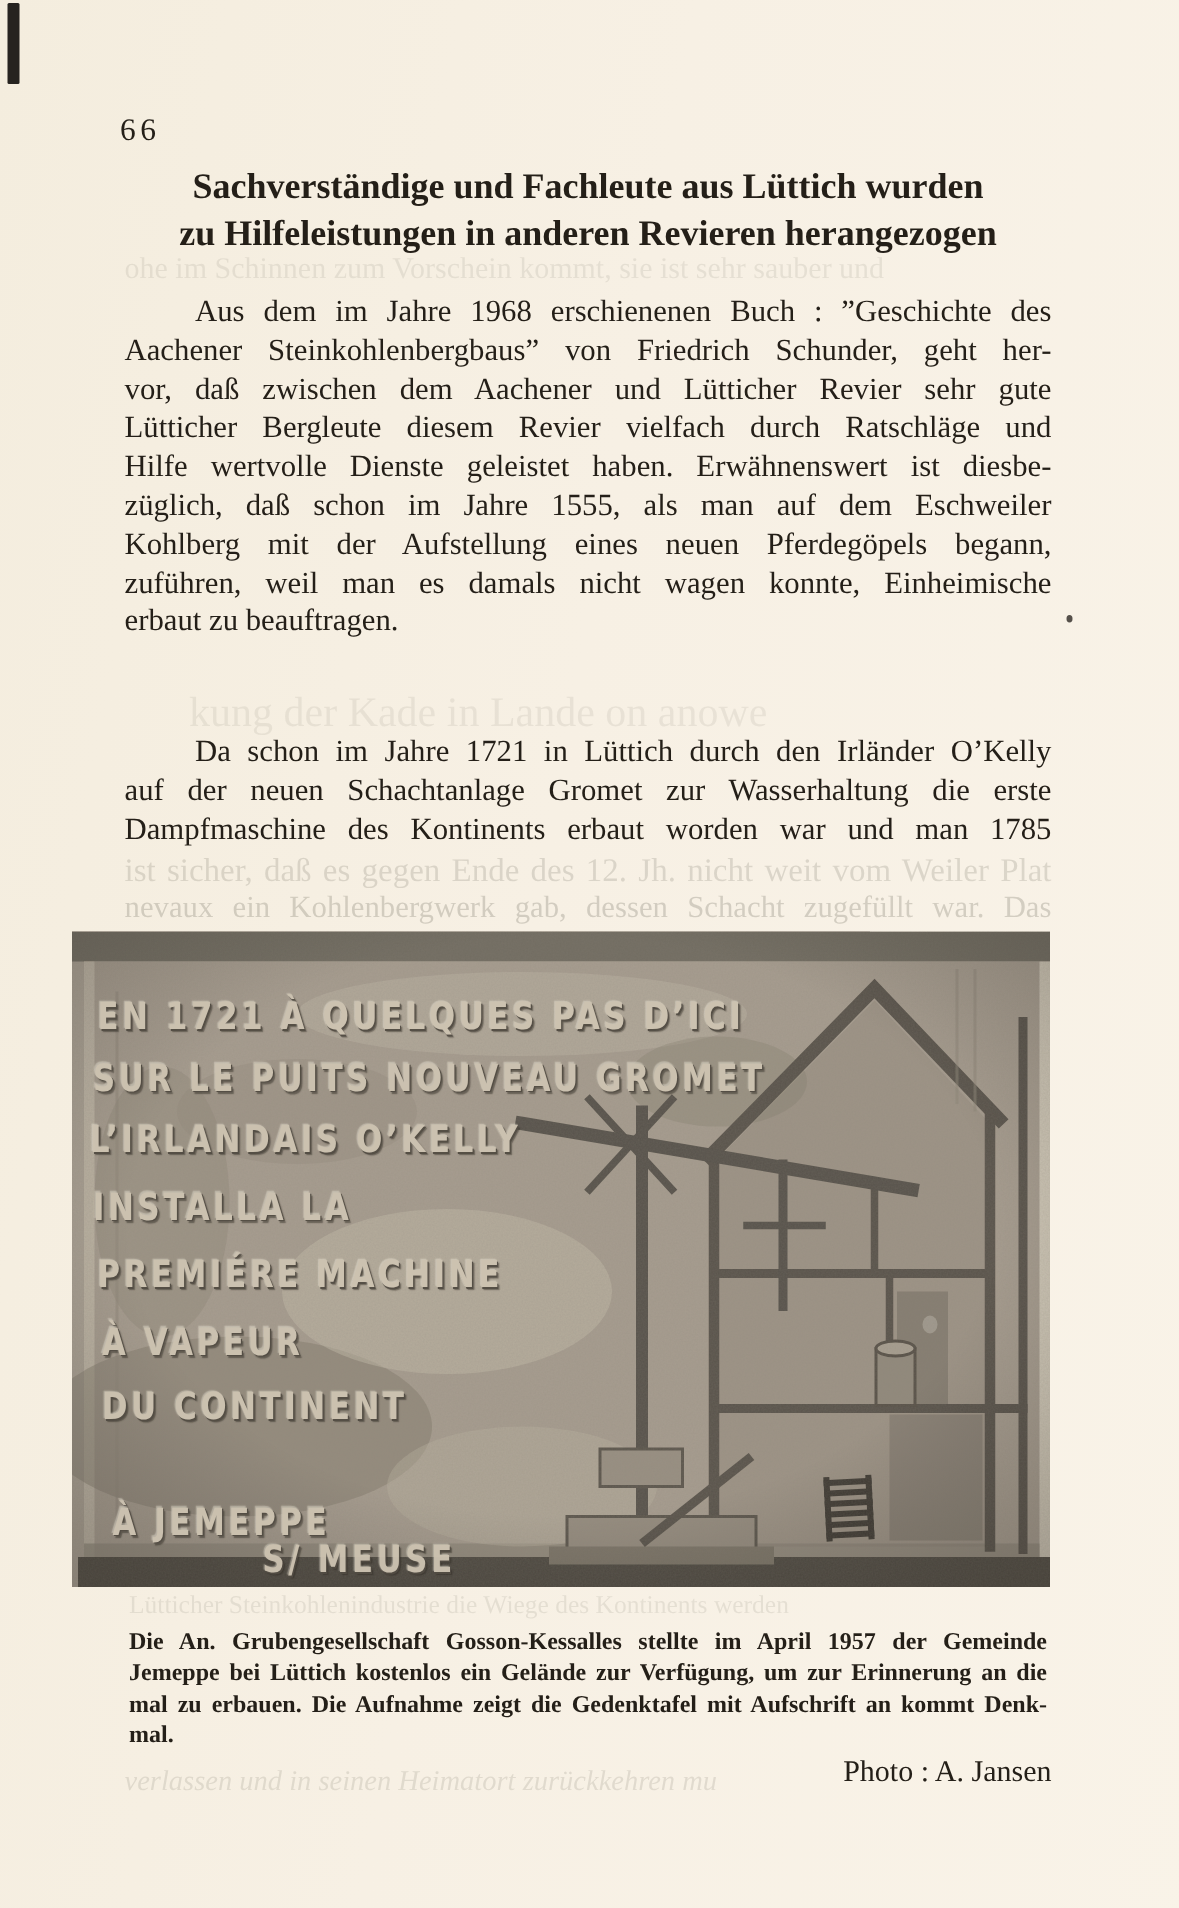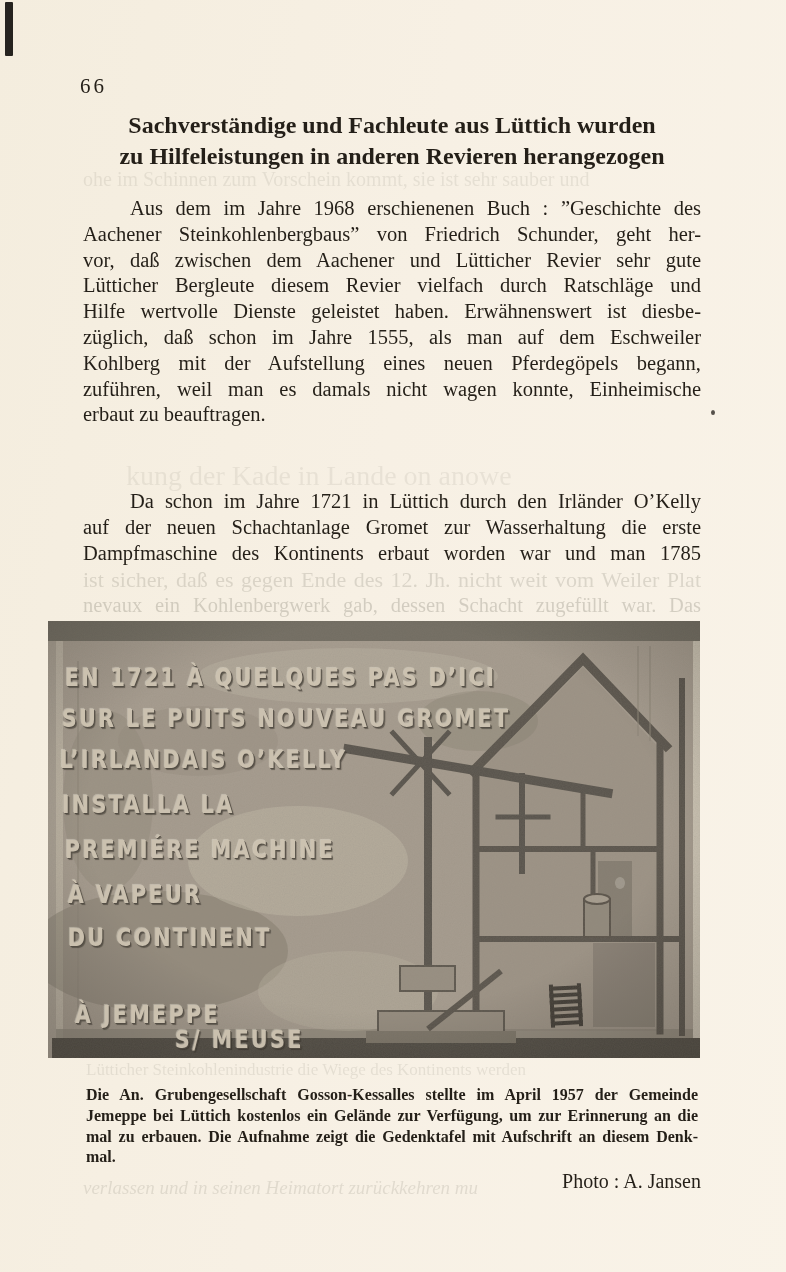--- a/index.html
+++ b/index.html
@@ -163,19 +163,19 @@
     <div class="plq" style="left:17px; top:214px;">PREMIÉRE MACHINE</div>
     <div class="plq" style="left:20px; top:259px;">À VAPEUR</div>
     <div class="plq" style="left:20px; top:302px;">DU CONTINENT</div>
     <div class="plq" style="left:27px; top:379px;">À JEMEPPE</div>
     <div class="plq" style="left:127px;top:404px;">S/ MEUSE</div>
   </div>
 
   <div class="caption">
     <div class="ln jl">Die An. Grubengesellschaft Gosson-Kessalles stellte im April 1957 der Gemeinde</div>
     <div class="ln jl">Jemeppe bei Lüttich kostenlos ein Gelände zur Verfügung, um zur Erinnerung an die</div>
-    <div class="ln jl">mal zu erbauen. Die Aufnahme zeigt die Gedenktafel mit Aufschrift an diesem Denk-</div>
+    <div class="ln jl">mal zu erbauen. Die Aufnahme zeigt die Gedenktafel mit Aufschrift an kommt Denk-</div>
     <div class="ln ll">mal.</div>
   </div>
 
   <div class="credit">Photo : A. Jansen</div>
 
 </div>
 
 </body></html>

